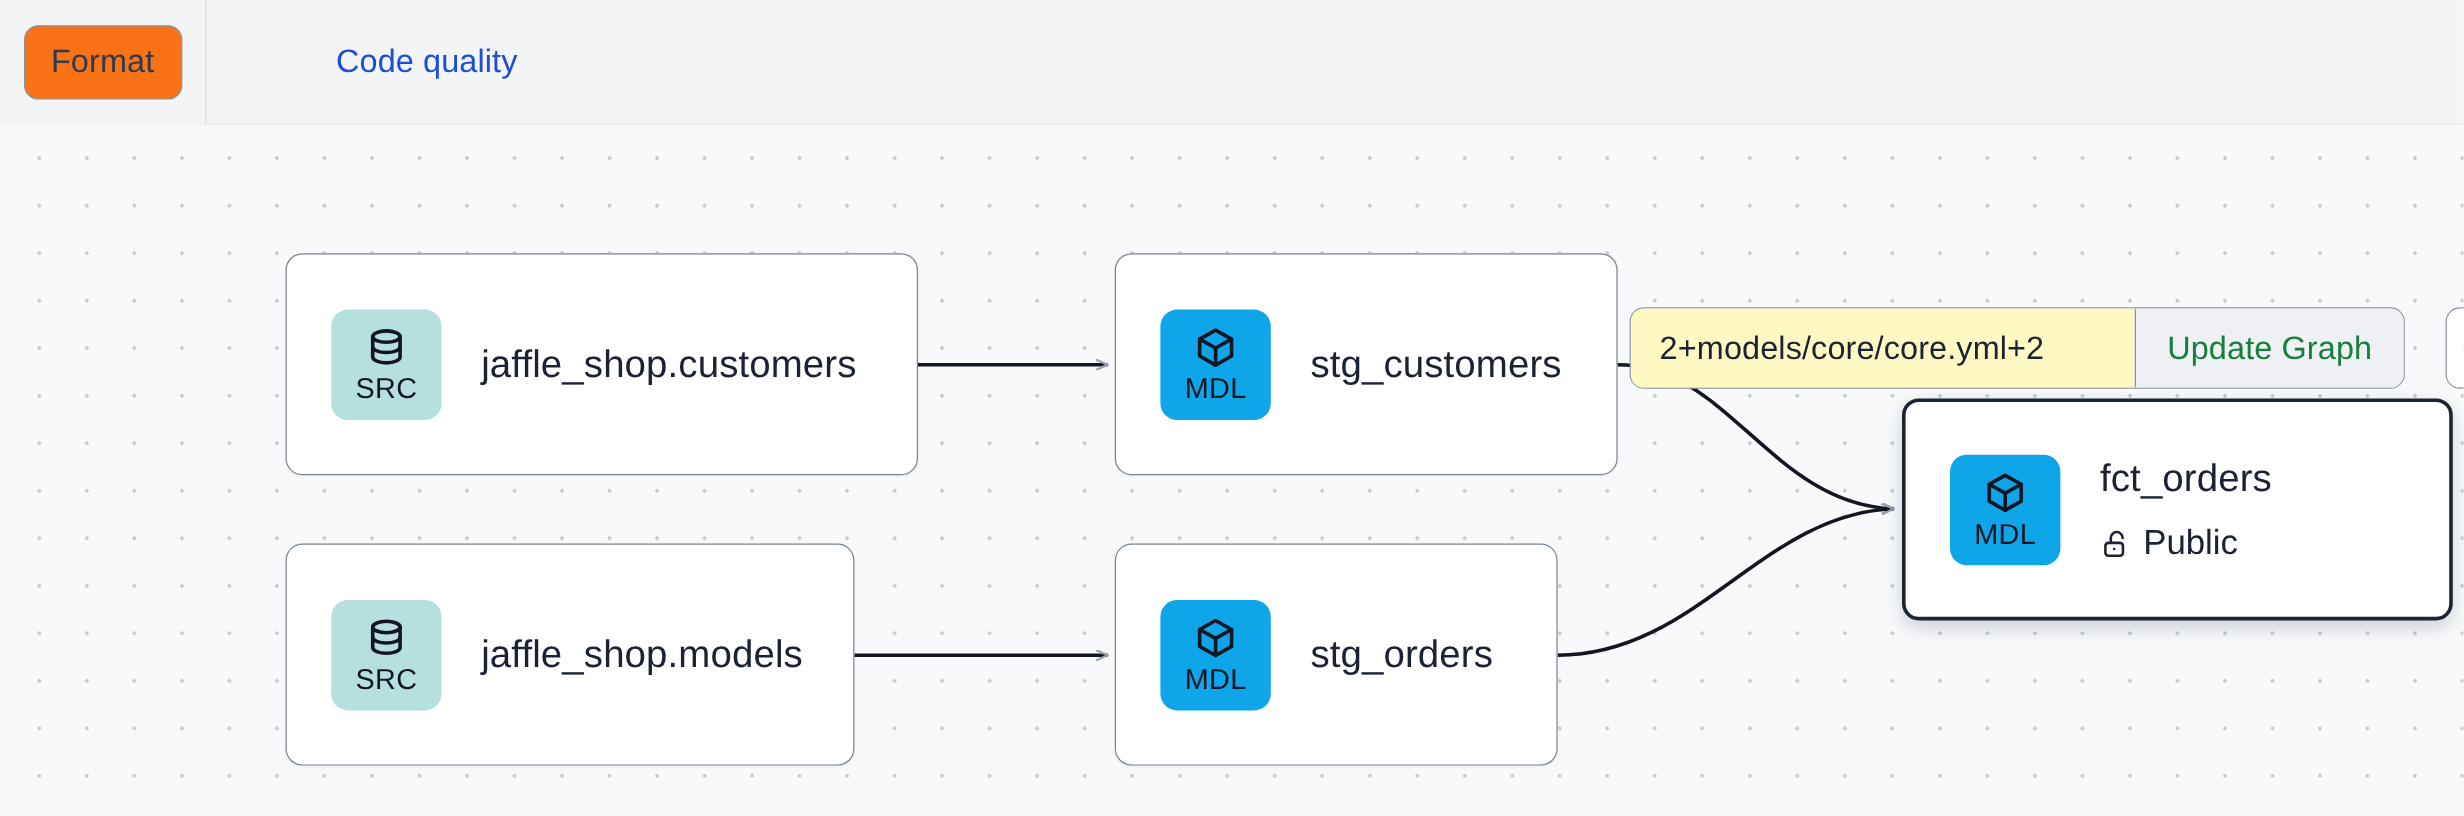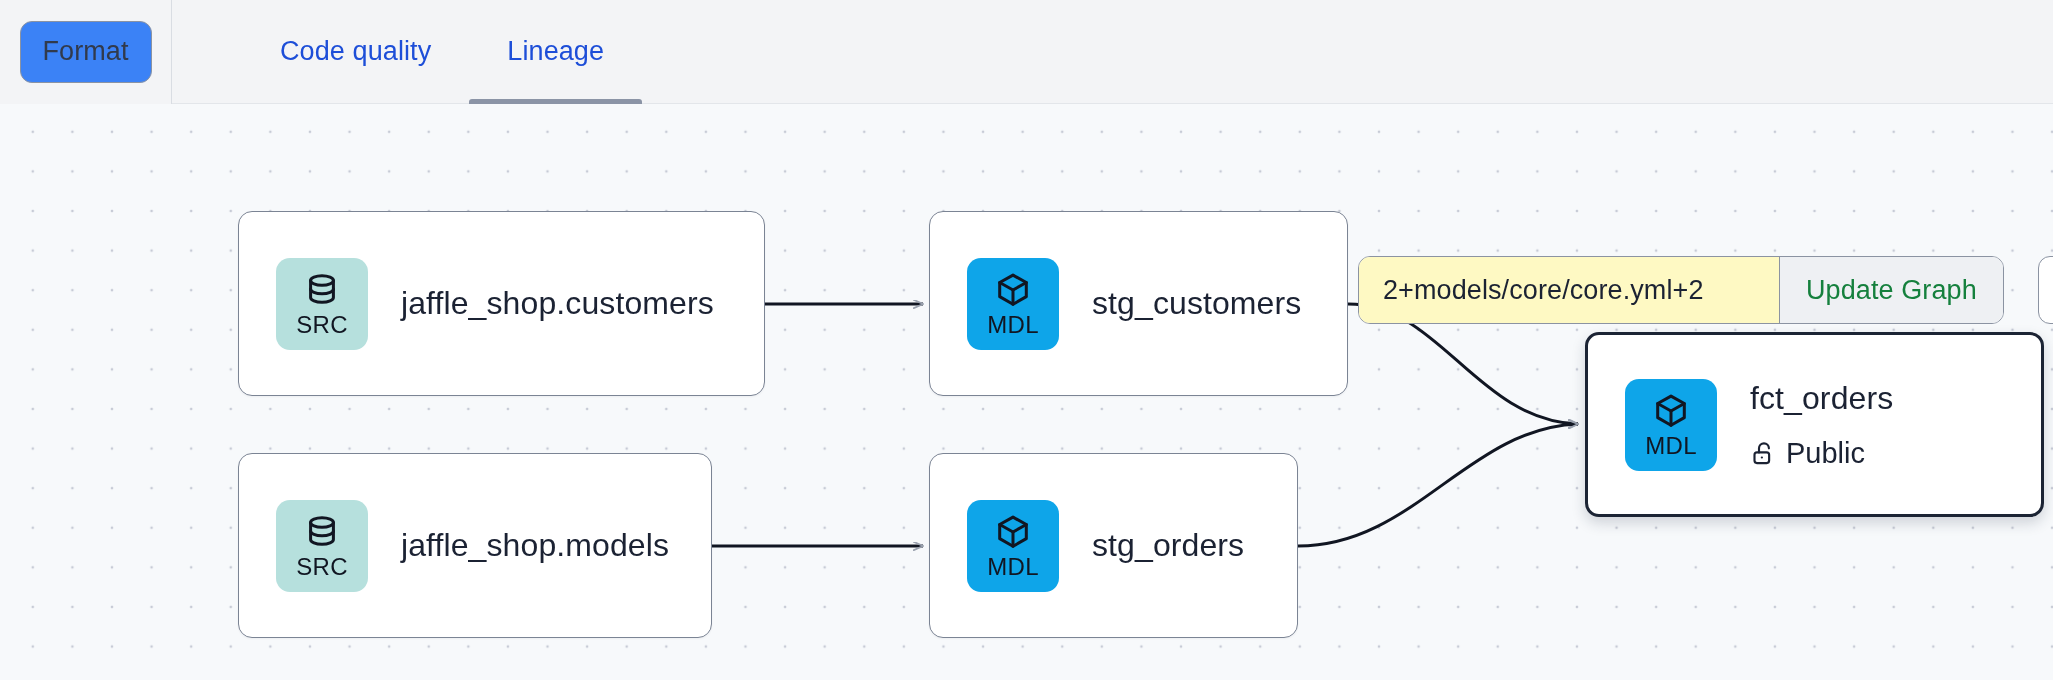--- a/index.html
+++ b/index.html
@@ -26,21 +26,21 @@
     height: 104px;
     display: flex;
     align-items: center;
     justify-content: center;
     border-right: 1px solid #d9dde3;
     background: #f3f4f6;
   }
   .format-btn {
     width: 132px;
     height: 62px;
-    background: #3b82f6;
+    background: #f97316;
     border: 1.5px solid #8b93a2;
     border-radius: 12px;
     color: #313a4c;
     font-size: 27px;
     display: flex;
     align-items: center;
     justify-content: center;
     cursor: pointer;
     letter-spacing: 0.1px;
   }
@@ -188,24 +188,20 @@
 
 <div class="topbar">
   <div class="format-zone">
     <div class="format-btn">Format</div>
   </div>
   <div class="tabs">
     <div class="tab">
       <span>Code quality</span>
 
     </div>
-    <div class="tab active">
-      <span>Lineage</span>
-      <span class="underline"></span>
-    </div>
   </div>
 </div>
 
 <div class="canvas">
 
   <svg class="edges" viewBox="0 0 2053 576" width="2053" height="576">
     <defs>
       <marker id="ah" markerWidth="11" markerHeight="9" refX="10" refY="4.5" orient="auto" markerUnits="userSpaceOnUse">
         <path d="M0,0 L10,4.5 L0,9" fill="none" stroke="#9aa1ae" stroke-width="1.8"></path>
       </marker>

